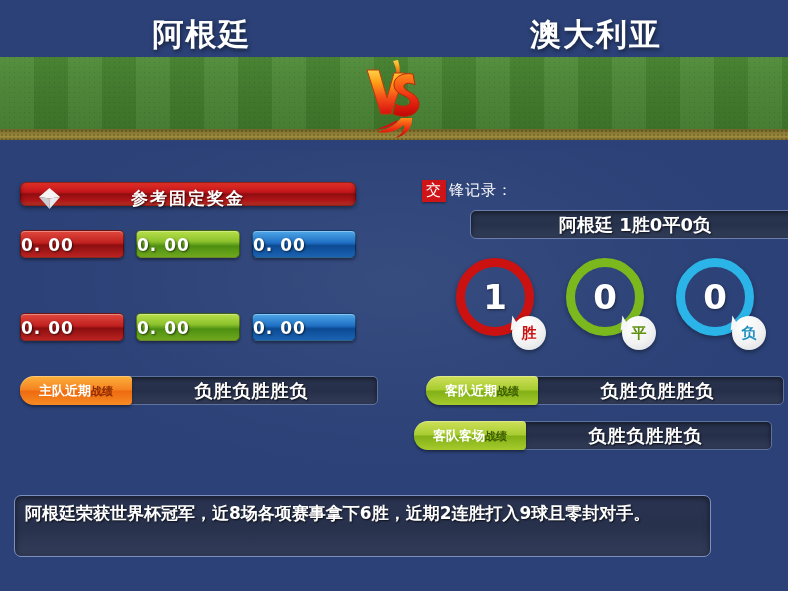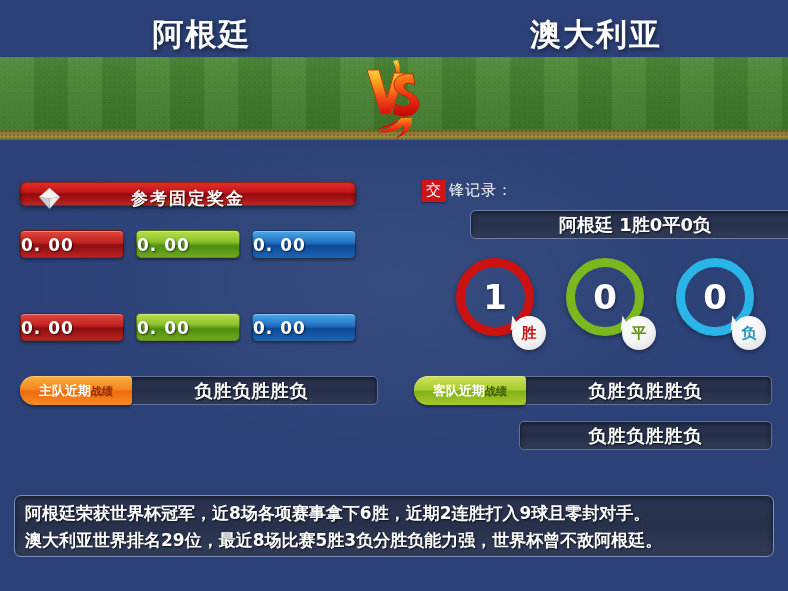--- a/index.html
+++ b/index.html
@@ -184,21 +184,21 @@
     border: 1px solid #5e729f;
     box-shadow: inset 0 2px 5px rgba(0,0,0,0.55);
     color: #ffffff; font-size: 18px; font-weight: bold;
     line-height: 28px; letter-spacing: 1px;
     text-shadow: 1px 1px 2px rgba(0,0,0,0.8);
     display: flex; align-items: center; justify-content: center;
   }
 
   
   .tips-box {
-    position: absolute; left: 14px; top: 495px; width: 760px; height: 62px;
+    position: absolute; left: 14px; top: 495px; width: 697px; height: 62px;
     border-radius: 7px;
     background: linear-gradient(180deg, #2b3553 0%, #27314c 50%, #333d59 100%);
     border: 1px solid #7d90bd;
     box-shadow: inset 0 2px 6px rgba(0,0,0,0.5);
     padding: 4px 10px 0 10px;
   }
   .tips-line {
     color: #ffffff; font-size: 17px; font-weight: bold;
     line-height: 27px; letter-spacing: 0px;
     text-shadow: 1px 1px 2px rgba(0,0,0,0.75);
@@ -290,33 +290,35 @@
   </div>
 
   <div class="form-row" style="left:20px; top:376px; width:358px;">
     <div class="form-chip chip-orange">
       <span>主队近期</span><span class="sm">战绩</span>
     </div>
     <div class="form-val" style="width:253px;">负胜负胜胜负</div>
   </div>
 
 
-  <div class="form-row" style="left:414px; top:376px; width:358px;">
+  <div class="form-row" style="left:426px; top:376px; width:358px;">
     <div class="form-chip chip-green">
       <span>客队近期</span><span class="sm">战绩</span>
     </div>
     <div class="form-val" style="width:253px;">负胜负胜胜负</div>
   </div>
 
   <div class="form-row" style="left:414px; top:421px; width:358px;">
+    <div class="form-chip chip-green">
+      <span>客队客场</span><span class="sm">战绩</span>
+    </div>
     <div class="form-val" style="width:253px;">负胜负胜胜负</div>
   </div>
 
   <div class="sec-label" style="left:16px; top:470px;margin-top:28px;">
     <span class="chip">赛</span><span>事提点：</span>
   </div>
 
   <div class="tips-box">
     <div class="tips-line">阿根廷荣获世界杯冠军，近8场各项赛事拿下6胜，近期2连胜打入9球且零封对手。</div>
-    <div class="tips-line">澳大利亚世界排名29位，最近8场比赛5胜3负分胜负能力强，世界杯曾不敌阿根廷。</div>
   </div>
 
 </div>
 
 </body></html>

